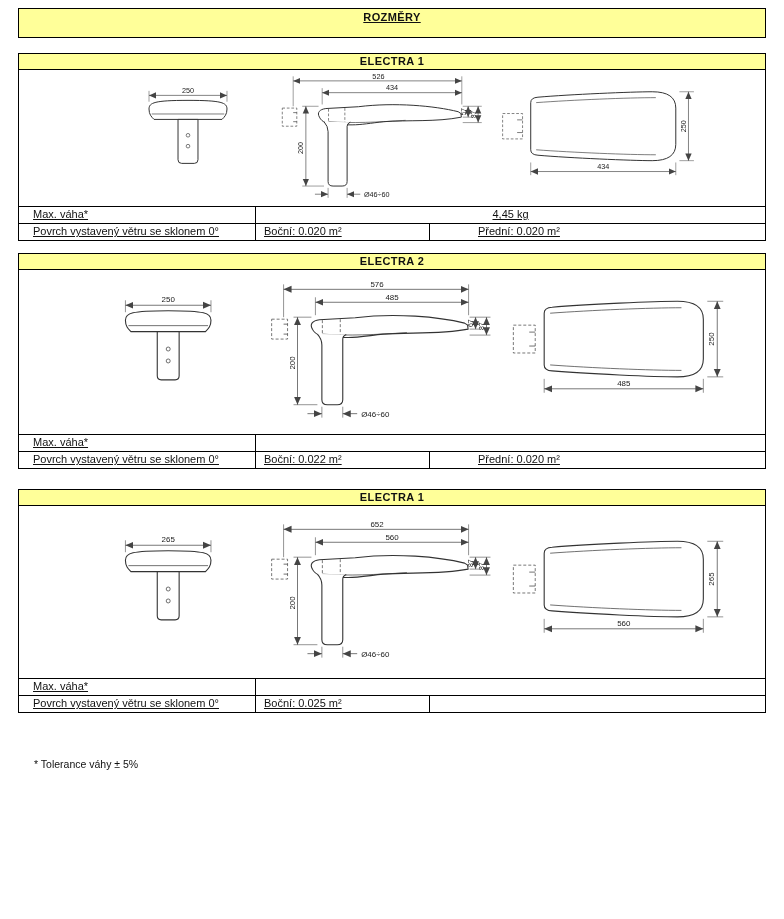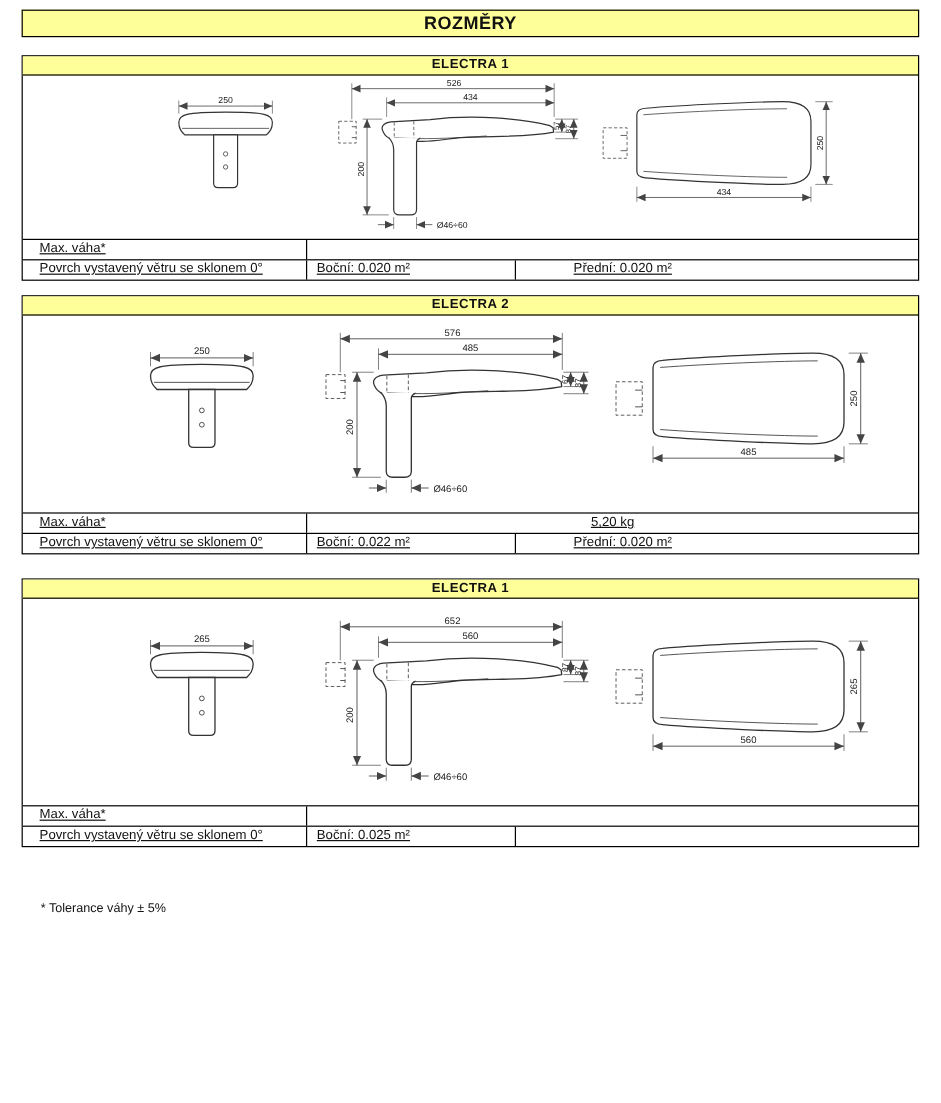--- a/index.html
+++ b/index.html
@@ -5,22 +5,22 @@
   html, body { margin:0; padding:0; background:#fff; }
   body {
     width:784px; height:919px; box-sizing:border-box;
     padding:8px 18px 0 18px;
     font-family:"Liberation Sans", sans-serif; color:#111;
     position:relative;
   }
   .titlebar {
     border:1px solid var(--border,#000);
     background:var(--header_bg,#ffff99);
-    text-align:center; font-weight:bold; font-size:15px;
-    letter-spacing:0.4px; padding:2px 0 2px 0;
+    text-align:center; font-weight:bold; font-size:11px;
+    letter-spacing:0.4px; padding:2px 0 14px 0;text-decoration:underline;
   }
   .product { border:1px solid var(--border,#000); margin-top:14px; }
   .product.p1 { margin-top:15px; }
   .product.p2 { margin-top:12px; }
   .product.p3 { margin-top:20px; }
   .sec-header {
     background:var(--header_bg,#ffff99);
     border-bottom:1px solid var(--border,#000);
     text-align:center; font-weight:bold; font-size:11px;
     letter-spacing:0.4px; padding:1px 0 2px 0;
@@ -120,20 +120,21 @@
         <text class="dimtxt" x="699" y="62" text-anchor="middle" transform="rotate(-90 699 62)">250</text>
         <line class="ext" x1="528" y1="102" x2="528" y2="116"></line>
         <line class="ext" x1="688" y1="102" x2="688" y2="116"></line>
         <line class="dim" x1="528" y1="112" x2="688" y2="112" marker-start="url(#ar0)" marker-end="url(#ar0)"></line>
         <text class="dimtxt" x="608" y="109.5" text-anchor="middle">434</text>
       </g>
     </svg>
   </div>
   <div class="row row-weight">
     <div class="cell c-label">Max. váha*</div>
+    <div class="cell c-value">4,45 kg</div>
   </div>
   <div class="row row-wind">
     <div class="cell c-label">Povrch vystavený větru se sklonem 0°</div>
     <div class="cell c-side">Boční: 0.020 m²</div>
     <div class="cell c-front">Přední: 0.020 m²</div>
   </div>
 </section>
 
 <section class="product p2">
   <div class="sec-header">ELECTRA 2</div>
@@ -201,21 +202,20 @@
         <text class="dimtxt" x="699" y="62" text-anchor="middle" transform="rotate(-90 699 62)">250</text>
         <line class="ext" x1="528" y1="102" x2="528" y2="116"></line>
         <line class="ext" x1="688" y1="102" x2="688" y2="116"></line>
         <line class="dim" x1="528" y1="112" x2="688" y2="112" marker-start="url(#ar1)" marker-end="url(#ar1)"></line>
         <text class="dimtxt" x="608" y="109.5" text-anchor="middle">485</text>
       </g>
     </svg>
   </div>
   <div class="row row-weight">
     <div class="cell c-label">Max. váha*</div>
-    <div class="cell c-value">5,20 kg</div>
   </div>
   <div class="row row-wind">
     <div class="cell c-label">Povrch vystavený větru se sklonem 0°</div>
     <div class="cell c-side">Boční: 0.022 m²</div>
     <div class="cell c-front">Přední: 0.020 m²</div>
   </div>
 </section>
 
 <section class="product p3">
   <div class="sec-header">ELECTRA 1</div>

